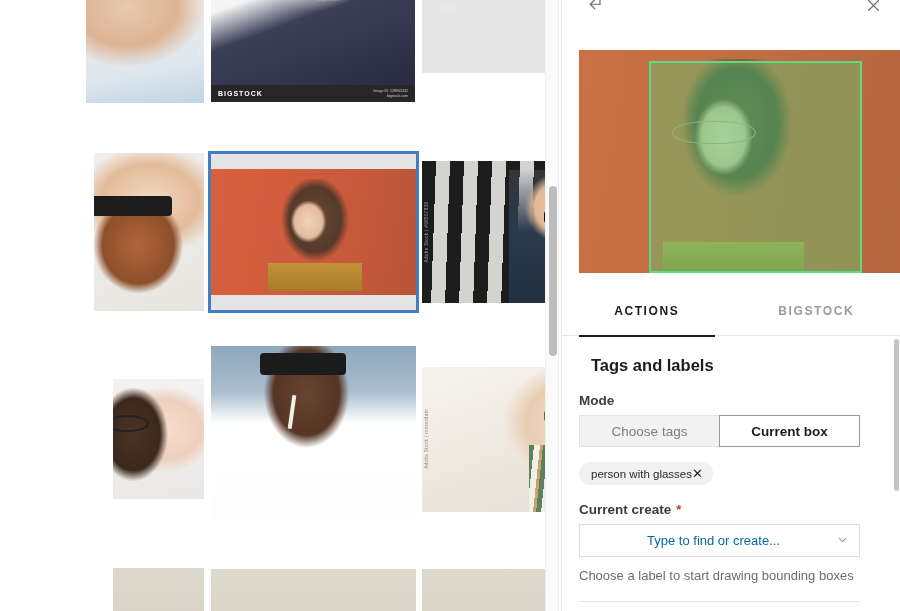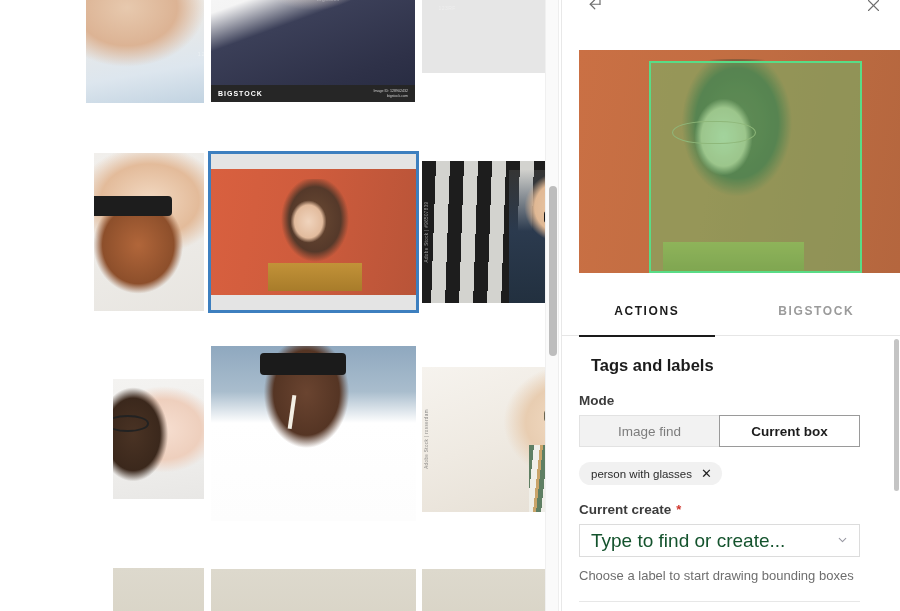--- a/index.html
+++ b/index.html
@@ -168,33 +168,33 @@
   .mode-toggle { display:flex; width:281px; height:32px; margin-bottom:15px; }
   .mode-btn {
     flex:1; display:flex; align-items:center; justify-content:center;
     font-size:13.5px; cursor:pointer;
   }
   .mode-btn.off { background:#f2f2f2; color:#7d7d7d; border:1px solid #e2e2e2; border-right:none; }
   .mode-btn.on  { background:#ffffff; color:#1c1c1c; font-weight:700; border:1px solid #9a9a9a; }
 
   .chips { display:flex; flex-wrap:wrap; gap:6px; margin-bottom:17px; }
   .chip {
-    display:inline-flex; align-items:center; gap:9px;
+    display:inline-flex; align-items:center; 
     background:#f1f1f1; border-radius:14px; height:23px;
     padding:0 10px 0 12px; font-size:11.5px; color:#2b2b2b;
   }
   .chip .x { font-size:13px; color:#1d1d1d; cursor:pointer; line-height:1; }
 
   .combo {
     position:relative; width:281px; height:33px;
     border:1px solid #dcdcdc; background:#fff;
     display:flex; align-items:center; padding:0 10px 0 11px;
     margin-bottom:11px; cursor:text;
   }
-  .combo .ph { font-size:19px; color:#14532d; flex:1; }
+  .combo .ph { font-size:13px; color:#0369a1; flex:1;text-align:center; }
   .combo .cv { color:#9a9aa4; }
   .hint { font-size:13px; color:#6e6e6e; margin-bottom:18px; }
   .divider { width:281px; height:1px; background:#e7e7e7; }
 
   .panel-scroll {
     position:absolute; right:0px; top:337px; width:7px; height:274px; background:#ffffff;
   }
   .panel-scroll .thumbbar {
     position:absolute; left:1px; top:2px; width:5px; height:152px; border-radius:3px; background:#c4c4c4;
   }
@@ -357,21 +357,21 @@
     </div>
 
     <div class="body">
 
       <div class="sec-title">Tags and labels</div>
 
       <div class="field-label">Mode</div>
 
       <div class="mode-toggle">
         <div class="mode-btn off">
-            <span>Image find</span>
+            <span>Choose tags</span>
           </div>
         <div class="mode-btn on">
             <span>Current box</span>
           </div>
       </div>
 
       <div class="chips">
         <div class="chip">
           <span>person with glasses</span>
           <span class="x">✕</span>

